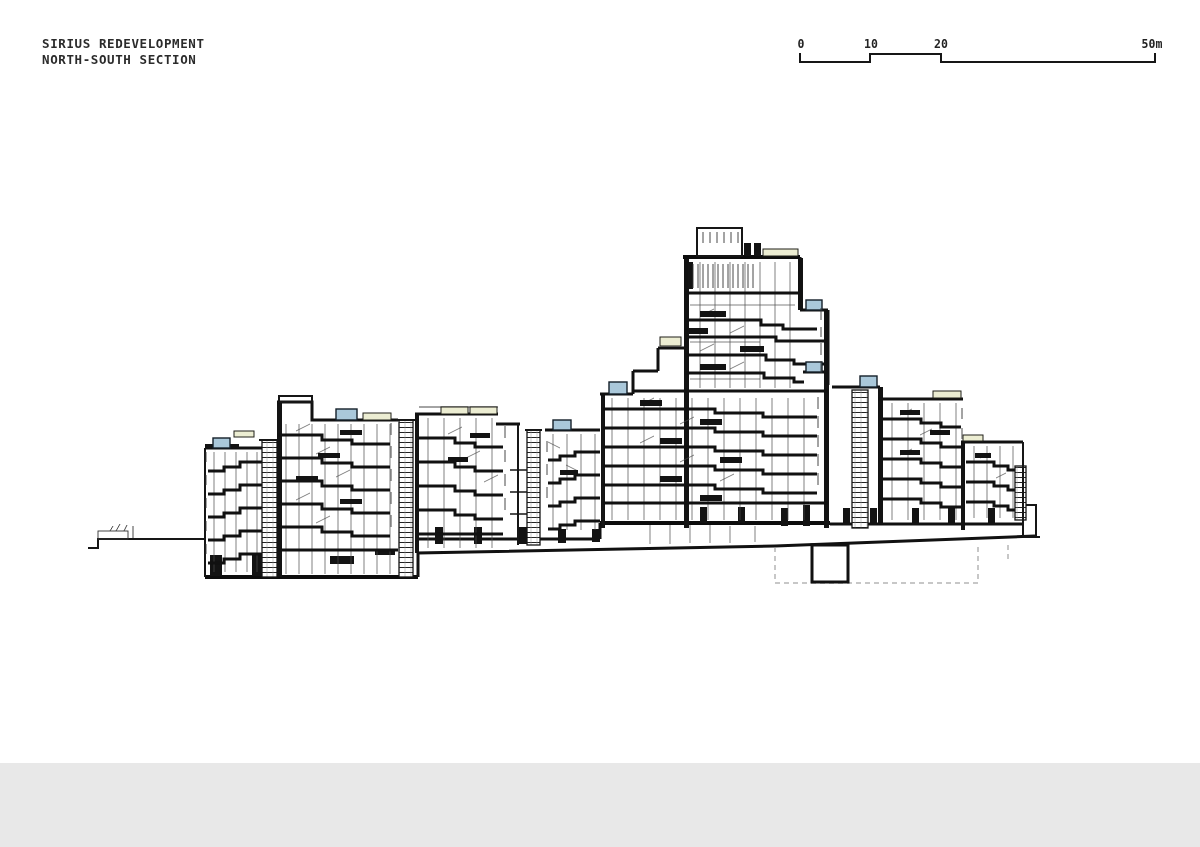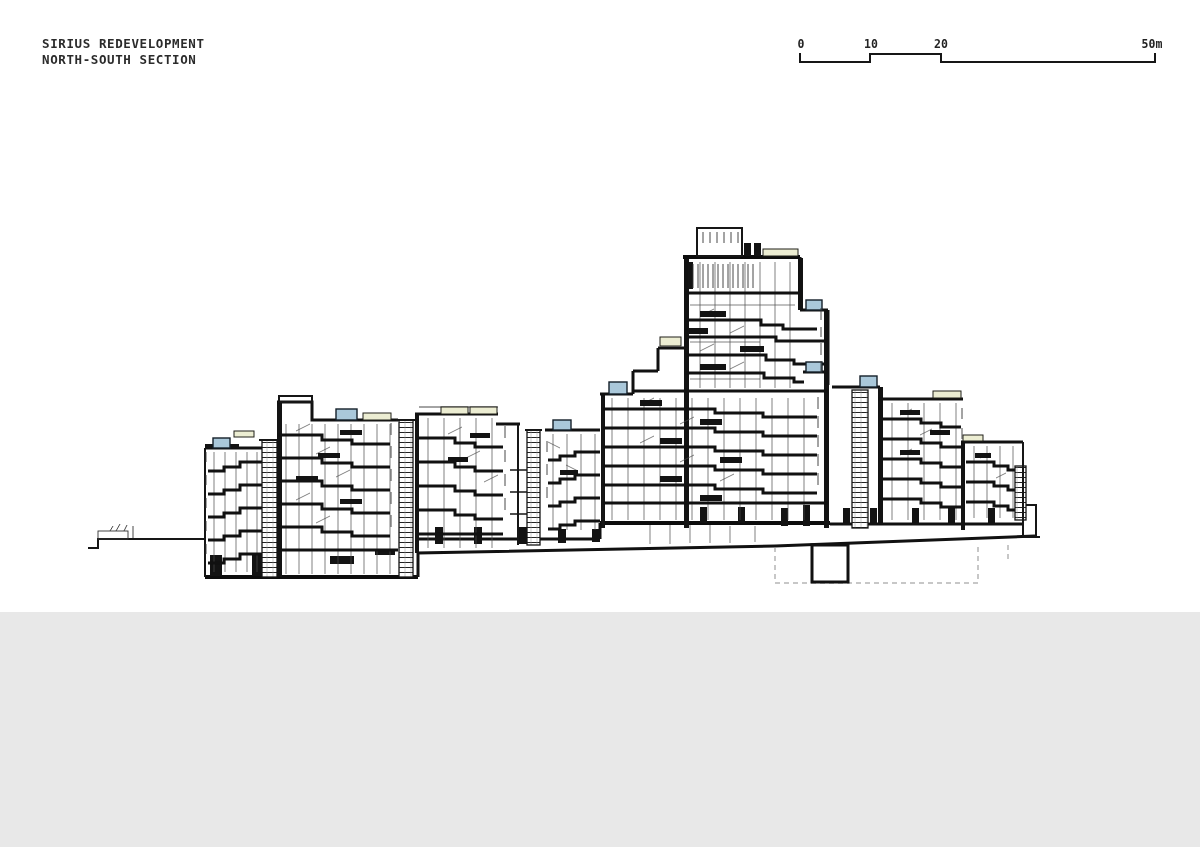--- a/index.html
+++ b/index.html
@@ -1,16 +1,16 @@
 <!DOCTYPE html>
 <html><head>
 <meta charset="utf-8">
 <style>
   html,body{margin:0;padding:0;background:#e8e8e8;}
-  .sheet{position:relative;width:1200px;height:612px;background:#ffffff;margin:0 auto;
+  .sheet{position:relative;width:1200px;height:763px;background:#ffffff;margin:0 auto;
          font-family:"DejaVu Sans Mono","Liberation Mono",monospace;overflow:hidden;text-align:center;}
   svg{position:absolute;left:0;top:0;}
   
   .t {stroke:#4a4a4a;stroke-width:.7;fill:none}
   .t2{stroke:#333333;stroke-width:.9;fill:none}
   .s1{stroke:#161616;stroke-width:1.3;fill:none}
   .s2{stroke:#161616;stroke-width:2;fill:none}
   .s3{stroke:#111111;stroke-width:3;fill:none}
   .s4{stroke:#0d0d0d;stroke-width:4;fill:none}
   .fk{fill:#131313;stroke:none}

